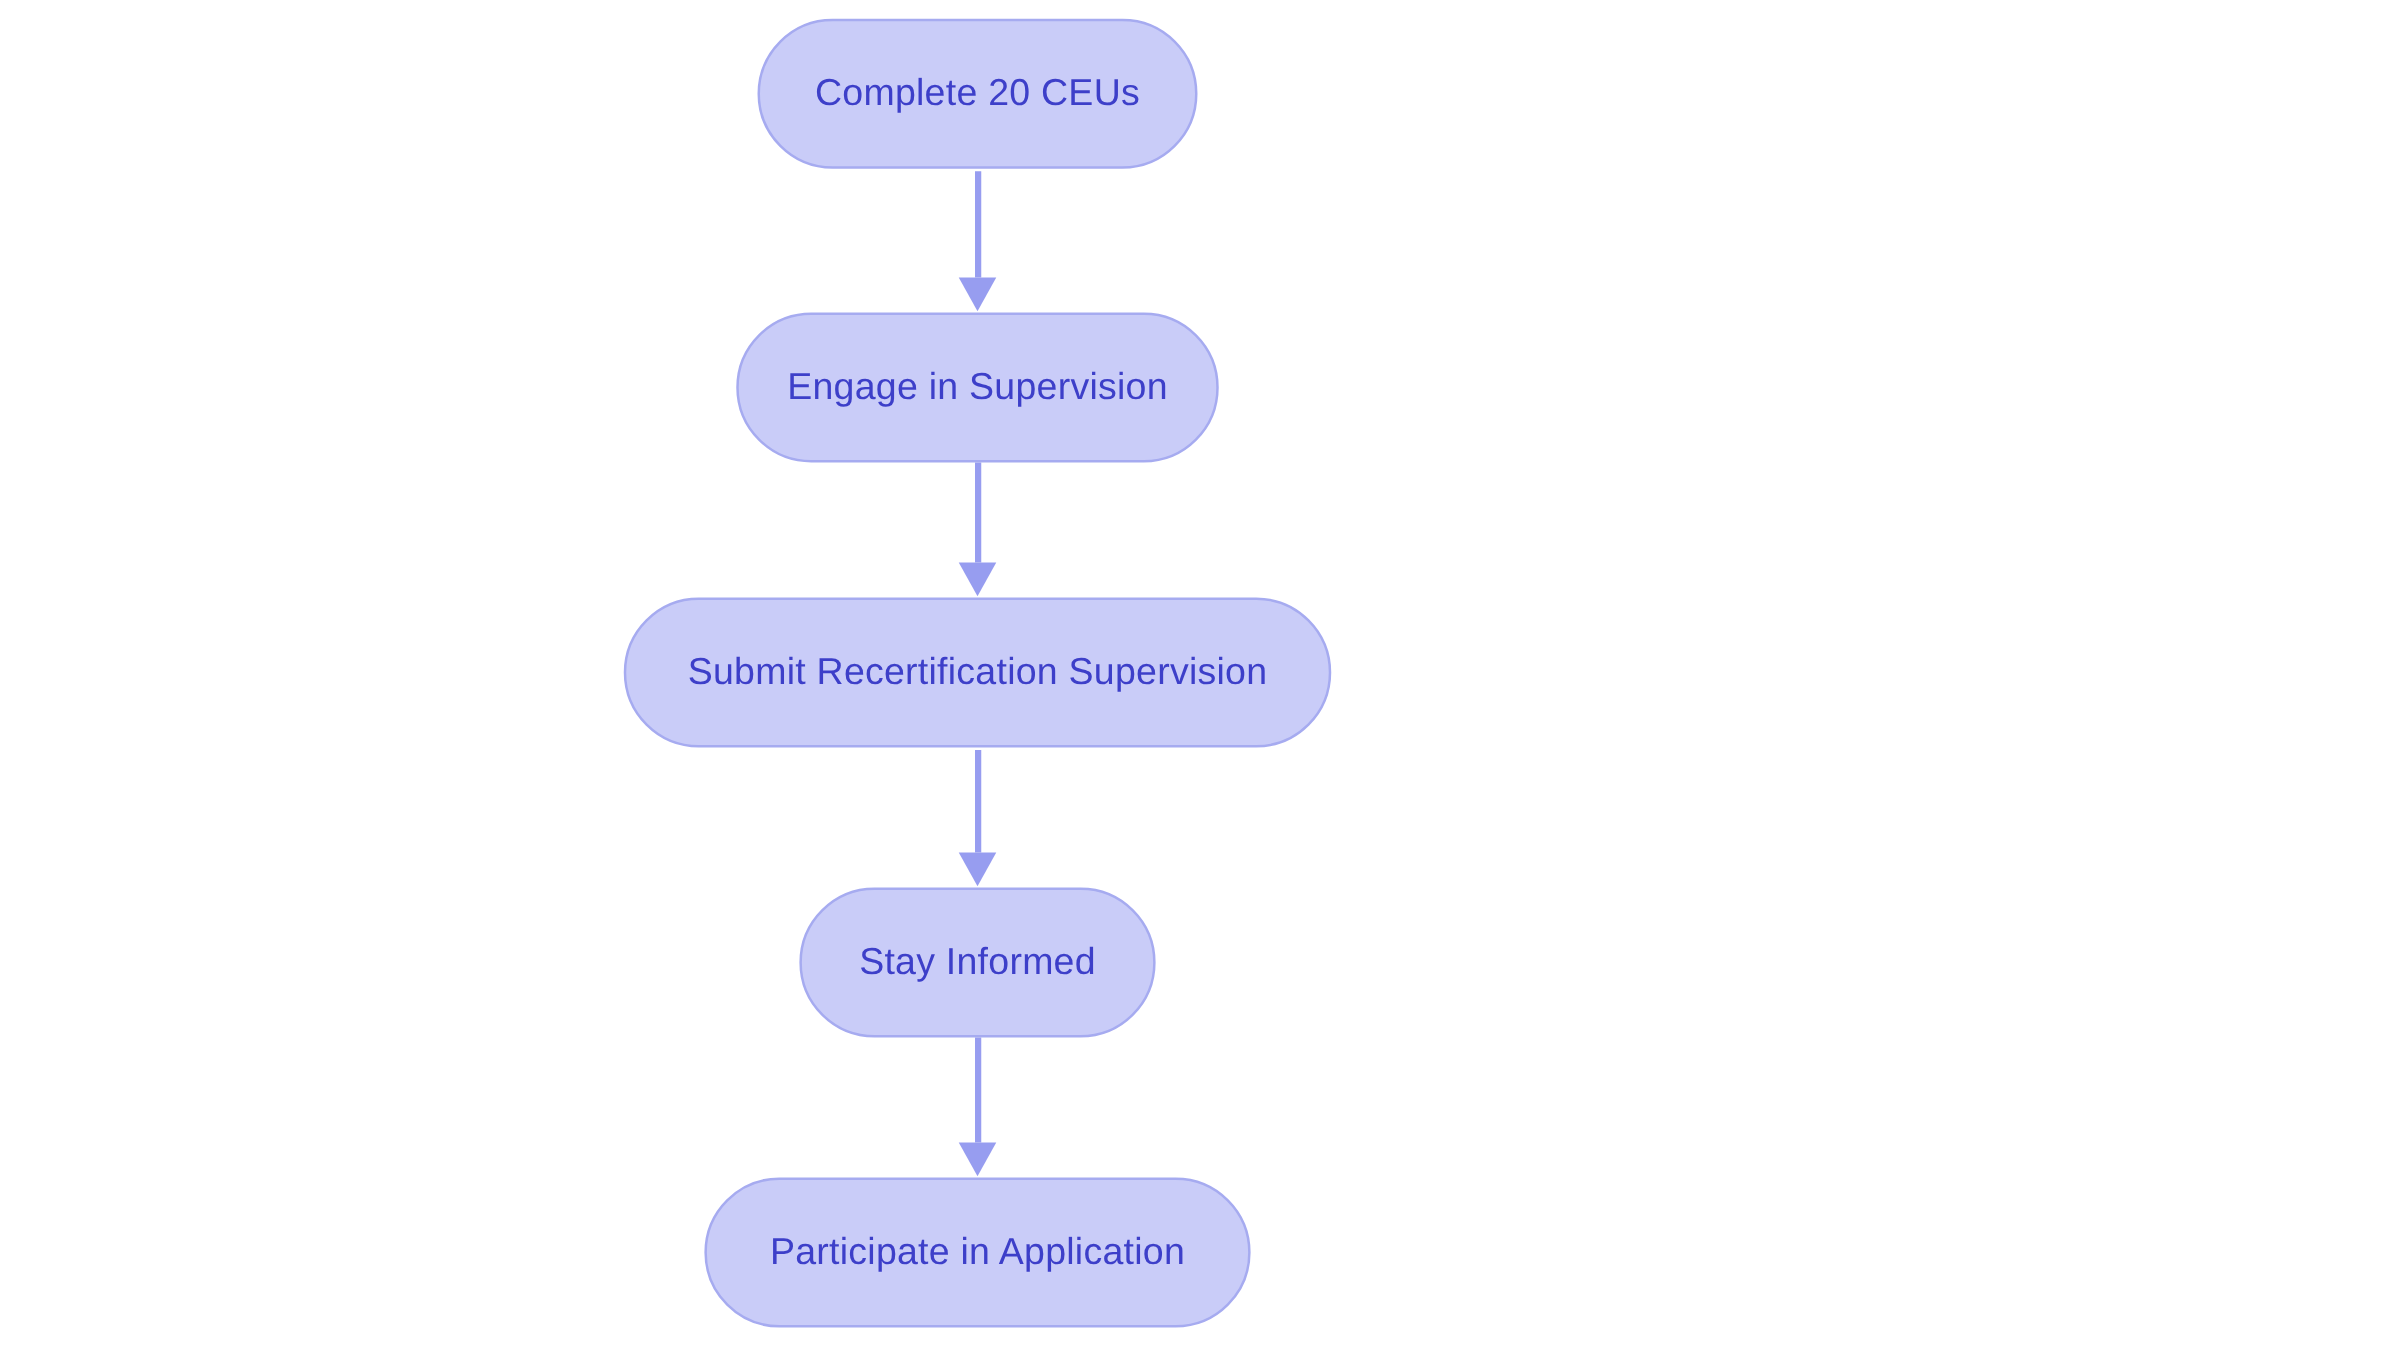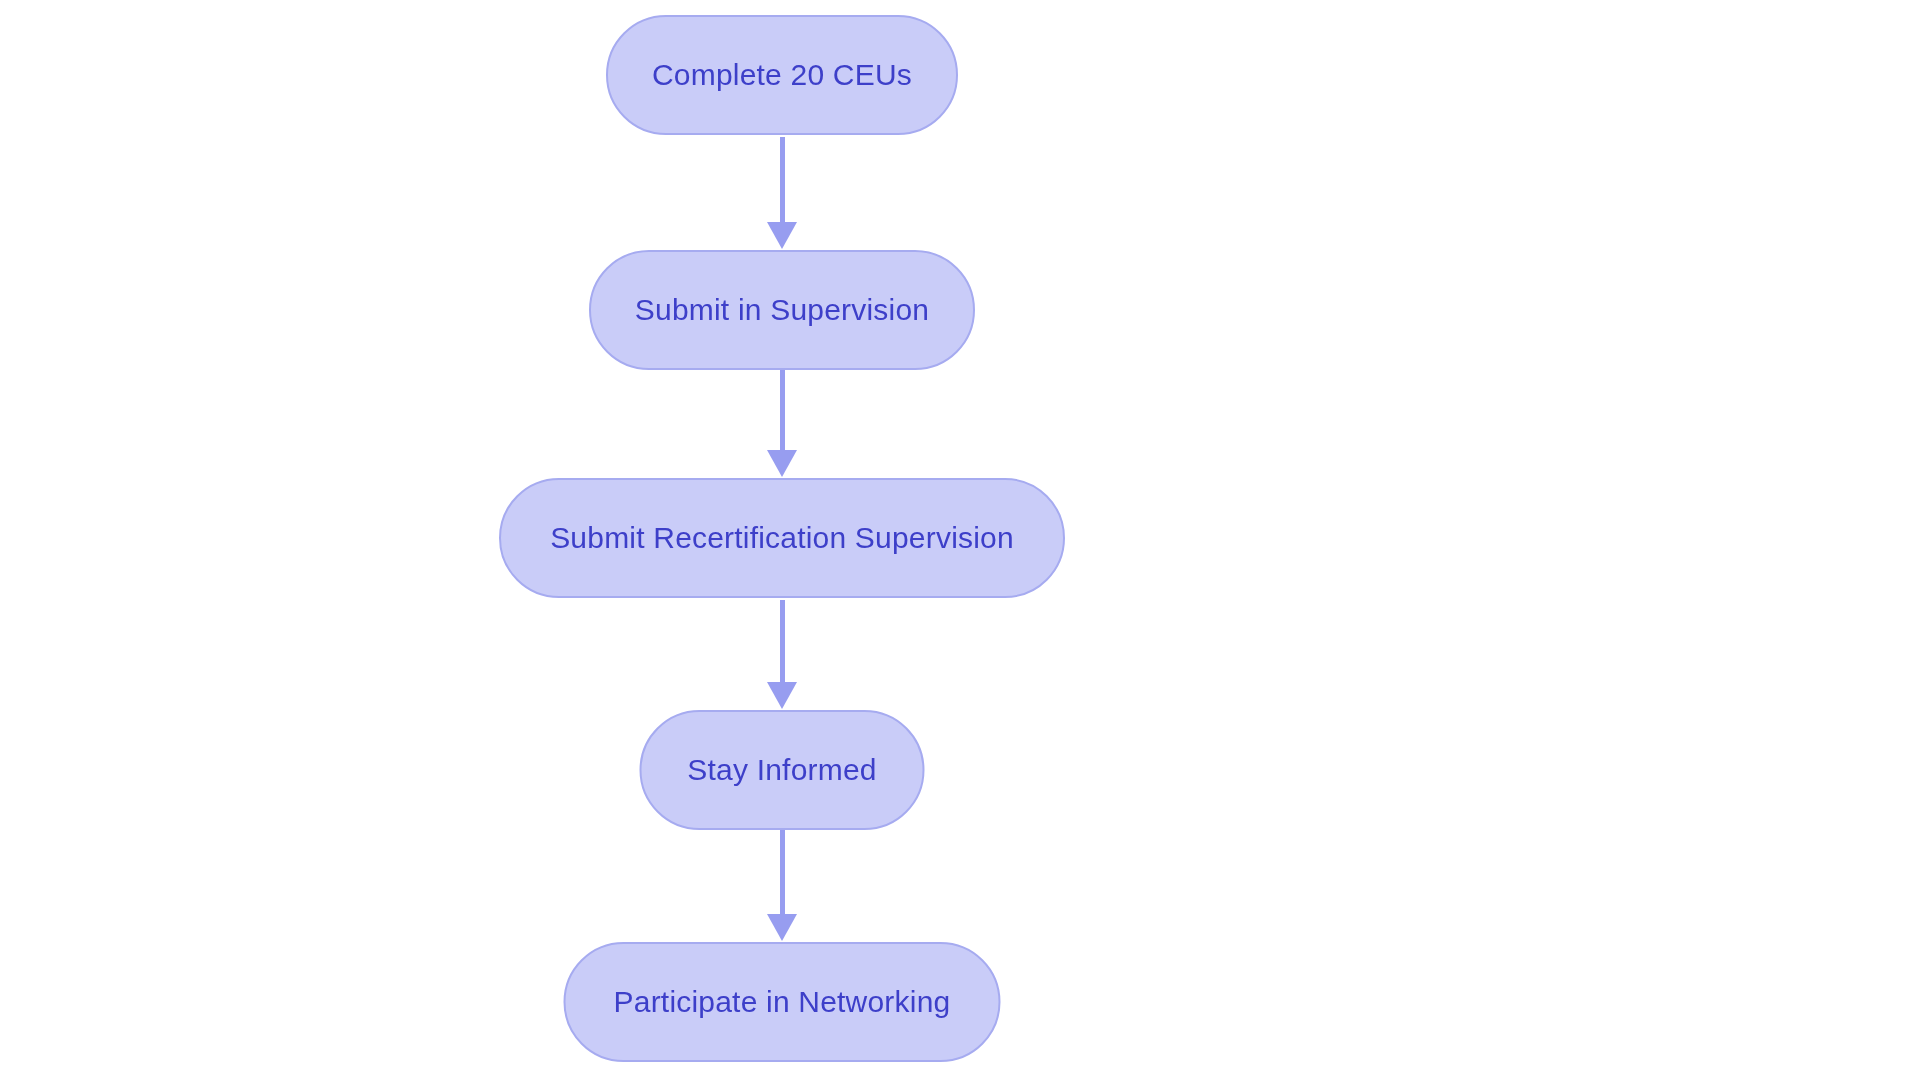--- a/index.html
+++ b/index.html
@@ -74,21 +74,21 @@
   <div class="node" style="top:15px; width:352px;">
     <span class="node-label">Complete 20 CEUs</span>
   </div>
 
   <div class="arrow" style="top:137px; height:112px;">
     <div class="arrow-line"></div>
     <div class="arrow-head"></div>
   </div>
 
   <div class="node" style="top:250px; width:386px;">
-    <span class="node-label">Submit in Supervision</span>
+    <span class="node-label">Engage in Supervision</span>
   </div>
 
   <div class="arrow" style="top:370px; height:107px;">
     <div class="arrow-line"></div>
     <div class="arrow-head"></div>
   </div>
 
   <div class="node" style="top:478px; width:566px;">
     <span class="node-label">Submit Recertification Supervision</span>
   </div>
@@ -101,16 +101,16 @@
   <div class="node" style="top:710px; width:285px;text-align:center;">
     <span class="node-label">Stay Informed</span>
   </div>
 
   <div class="arrow" style="top:830px; height:111px;">
     <div class="arrow-line"></div>
     <div class="arrow-head"></div>
   </div>
 
   <div class="node" style="top:942px; width:437px;">
-    <span class="node-label">Participate in Networking</span>
+    <span class="node-label">Participate in Application</span>
   </div>
 
 </div>
 
 </body></html>

